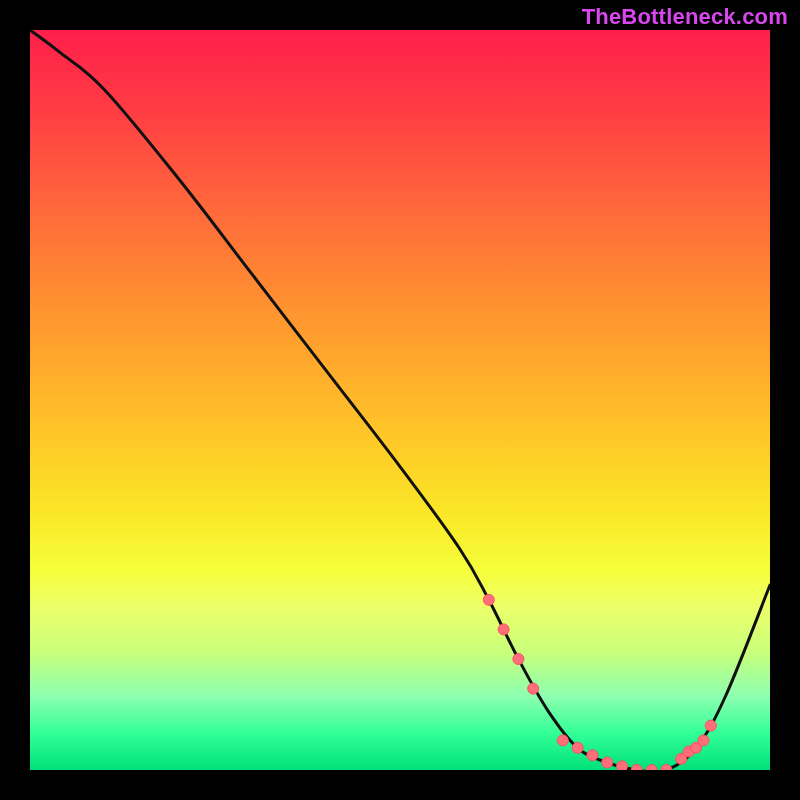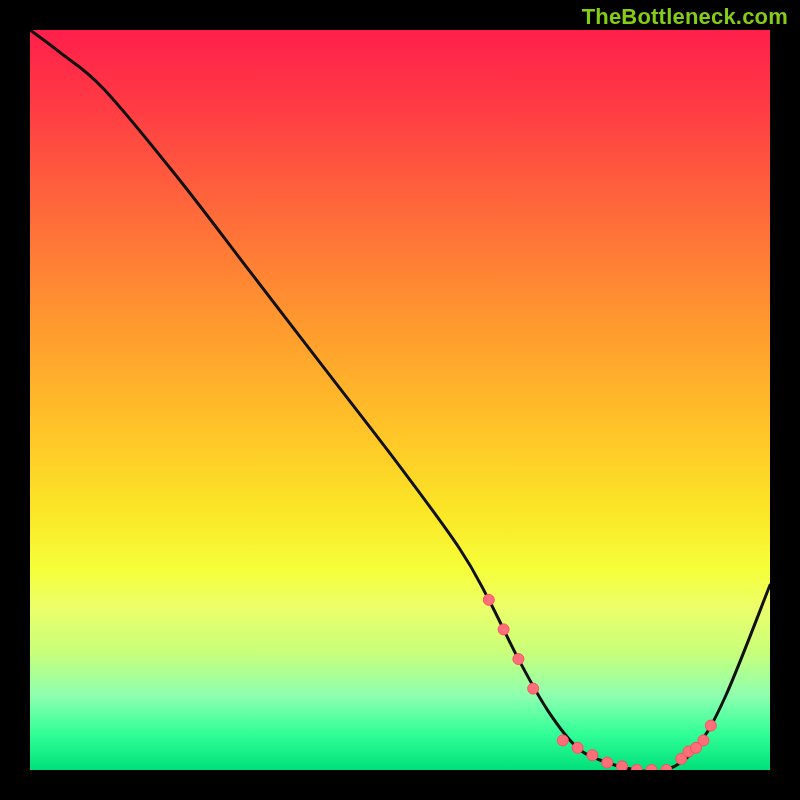--- a/index.html
+++ b/index.html
@@ -10,21 +10,21 @@
     height: 800px;
     background: #000;
   }
   .watermark {
     position: absolute;
     top: 4px;
     right: 12px;
     font-family: Arial, Helvetica, sans-serif;
     font-size: 22px;
     font-weight: 600;
-    color: #84cc16;
+    color: #d946ef;
     letter-spacing: 0.2px;
   }
   .plot-area {
     position: absolute;
     left: 30px;
     top: 30px;
     width: 740px;
     height: 740px;
     
     background: linear-gradient(

